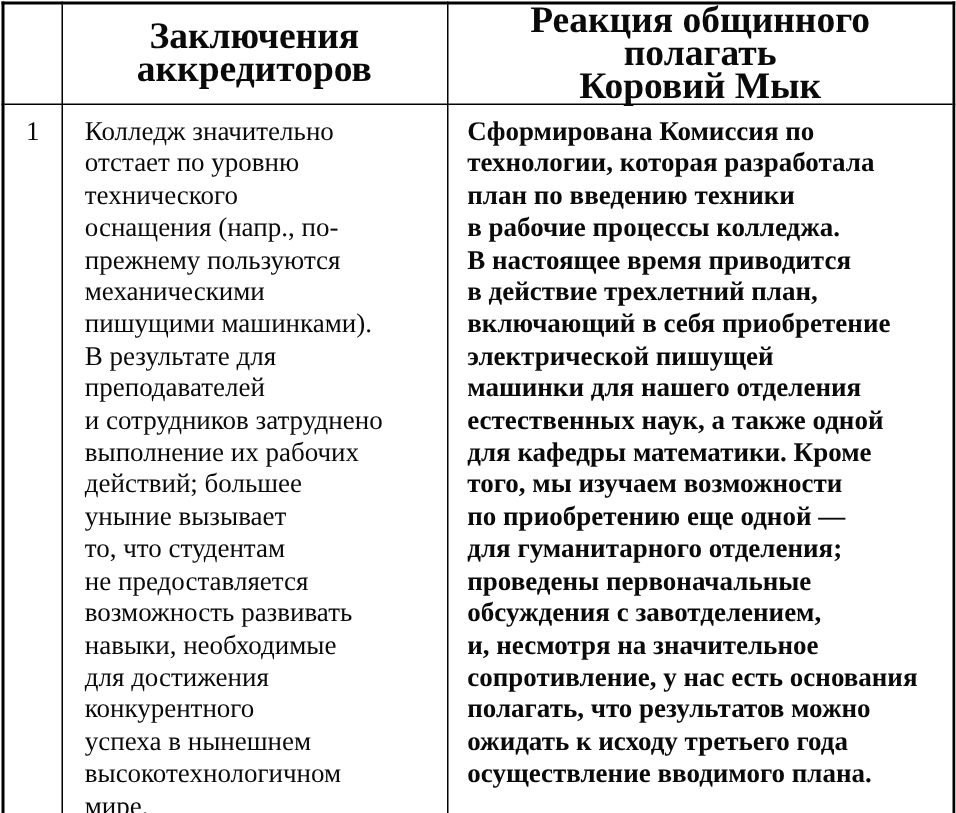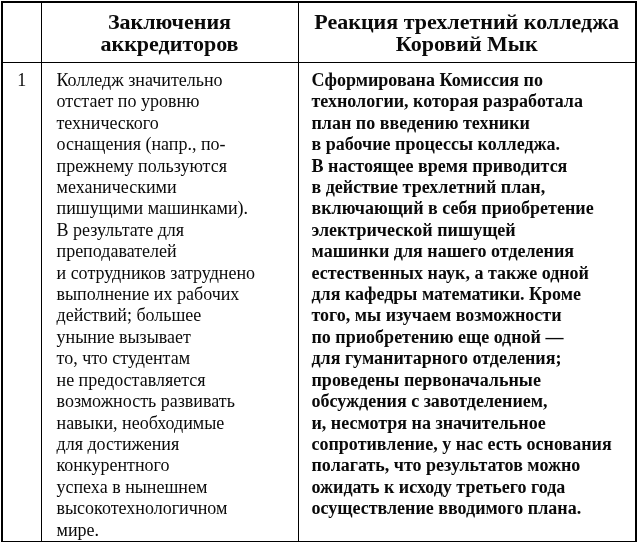--- a/index.html
+++ b/index.html
@@ -30,21 +30,21 @@
     border: 1.5px solid #000;
     background: #ffffff;
   }
   .doc-table col.c-num   { width: 39px; }
   .doc-table col.c-left  { width: 257px; }
   .doc-table col.c-right { width: 338px; }
 
   .header-row th {
     height: 59px;
     font-weight: bold;
-    font-size: 22px;
+    font-size: 25px;
     line-height: 22px;
     text-align: center;
     vertical-align: middle;
     white-space: pre-line;
     padding: 0 4px;
   }
   .body-row td {
     vertical-align: top;
     font-size: 18px;
     line-height: 21.4px;
@@ -70,21 +70,21 @@
   <colgroup>
     <col class="c-num">
     <col class="c-left">
     <col class="c-right">
   </colgroup>
   <thead>
     <tr class="header-row">
       <th></th>
       <th>Заключения
 аккредиторов</th>
-      <th>Реакция трехлетний колледжа
+      <th>Реакция общинного полагать
 Коровий Мык</th>
     </tr>
   </thead>
   <tbody>
     <tr class="body-row">
       <td class="num-cell">1</td>
       <td class="conclusion-cell">Колледж значительно
 отстает по уровню
 технического
 оснащения (напр., по-

